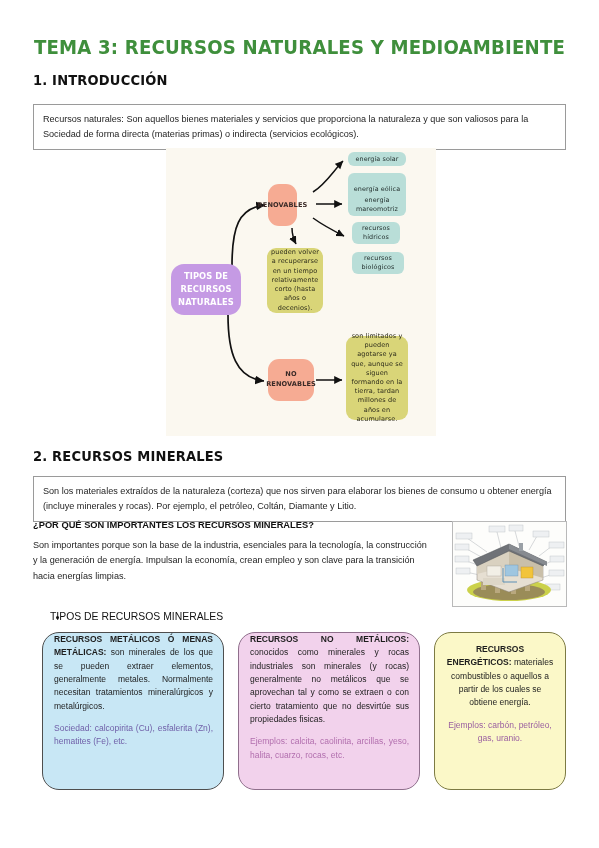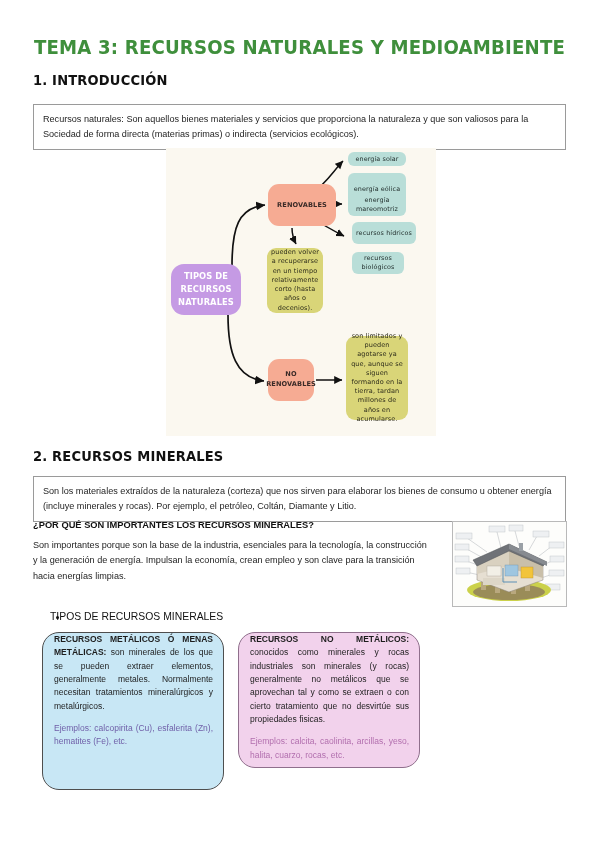--- a/index.html
+++ b/index.html
@@ -142,21 +142,21 @@
     height: 158px;
     background: #c8e7f5;
     border: 1.2px solid #4e4e4e;
     color: #1d1d1d;
   }
   #card-metalicos .examples { color: #6f5fa8; }
 
   #card-no-metalicos {
     left: 238px;
     width: 182px;
-    height: 136px;
+    height: 158px;
     background: #f2d2ec;
     border: 1.2px solid #8f6f8c;
     color: #1d1d1d;
   }
   #card-no-metalicos .examples { color: #b26fae; }
 
   #card-energeticos {
     left: 434px;
     width: 132px;
     height: 158px;
@@ -199,21 +199,21 @@
     border-radius: 13px;
     background: #c59ae4;
     color: #ffffff;
     font-size: 8.3px;
     font-weight: bold;
     line-height: 1.55;
   }
   .node-reno {
     left: 102px;
     top: 36px;
-    width: 68px;
+    width: 29px;
     height: 42px;
     border-radius: 11px;
     background: #f6ab93;
     color: #3b2b28;
     font-size: 6.6px;
     font-weight: bold;
   }
   .node-noreno {
     left: 102px;
     top: 211px;
@@ -241,21 +241,21 @@
     background: #b9ded8;
     color: #23302e;
     border-radius: 6px;
     font-size: 6.4px;
     line-height: 1.35;
     padding: 2px 4px;
   }
   .leaf1 { left: 182px; top: 4px;  width: 58px; height: 14px; }
   .leaf2 { left: 182px; top: 25px; width: 58px; height: 32px; }
   .leaf3 { left: 182px; top: 46px; width: 58px; height: 22px; }
-  .leaf4 { left: 186px; top: 74px; width: 64px; height: 22px; }
+  .leaf4 { left: 186px; top: 74px; width: 48px; height: 22px; }
   .leaf5 { left: 186px; top: 104px; width: 52px; height: 22px; }
 </style>
 </head>
 <body>
 
 <div class="page">
 
   <div class="doc-title">TEMA 3: RECURSOS NATURALES Y MEDIOAMBIENTE</div>
 
   <div class="section-heading" id="sec1-heading">1. INTRODUCCIÓN</div>
@@ -370,24 +370,30 @@
     </svg>
   </div>
 
   <span class="bullet-dot"></span>
   <div class="bullet-heading">TIPOS DE RECURSOS MINERALES</div>
 
   <div class="card" id="card-metalicos">
     <p class="body">
       <span class="lead">RECURSOS METÁLICOS Ó MENAS METÁLICAS:</span><span> son minerales de los que se pueden extraer elementos, generalmente metales. Normalmente necesitan tratamientos mineralúrgicos y metalúrgicos.</span>
     </p>
-    <p class="body examples">Ejemplos: calcopirita (Cu), esfalerita (Zn), hematites (Fe), etc.</p>
+    <p class="body examples">Sociedad: calcopirita (Cu), esfalerita (Zn), hematites (Fe), etc.</p>
   </div>
 
   <div class="card" id="card-no-metalicos">
     <p class="body">
       <span class="lead">RECURSOS NO METÁLICOS:</span><span> conocidos como minerales y rocas industriales son minerales (y rocas) generalmente no metálicos que se aprovechan tal y como se extraen o con cierto tratamiento que no desvirtúe sus propiedades fisicas.</span>
     </p>
     <p class="body examples">Ejemplos: calcita, caolinita, arcillas, yeso, halita, cuarzo, rocas, etc.</p>
   </div>
 
+  <div class="card" id="card-energeticos">
+    <p class="body">
+      <span class="lead">RECURSOS ENERGÉTICOS:</span><span> materiales combustibles o aquellos a partir de los cuales se obtiene energía.</span>
+    </p>
+    <p class="body examples">Ejemplos: carbón, petróleo, gas, uranio.</p>
+  </div>
 
 </div>
 
 </body></html>

